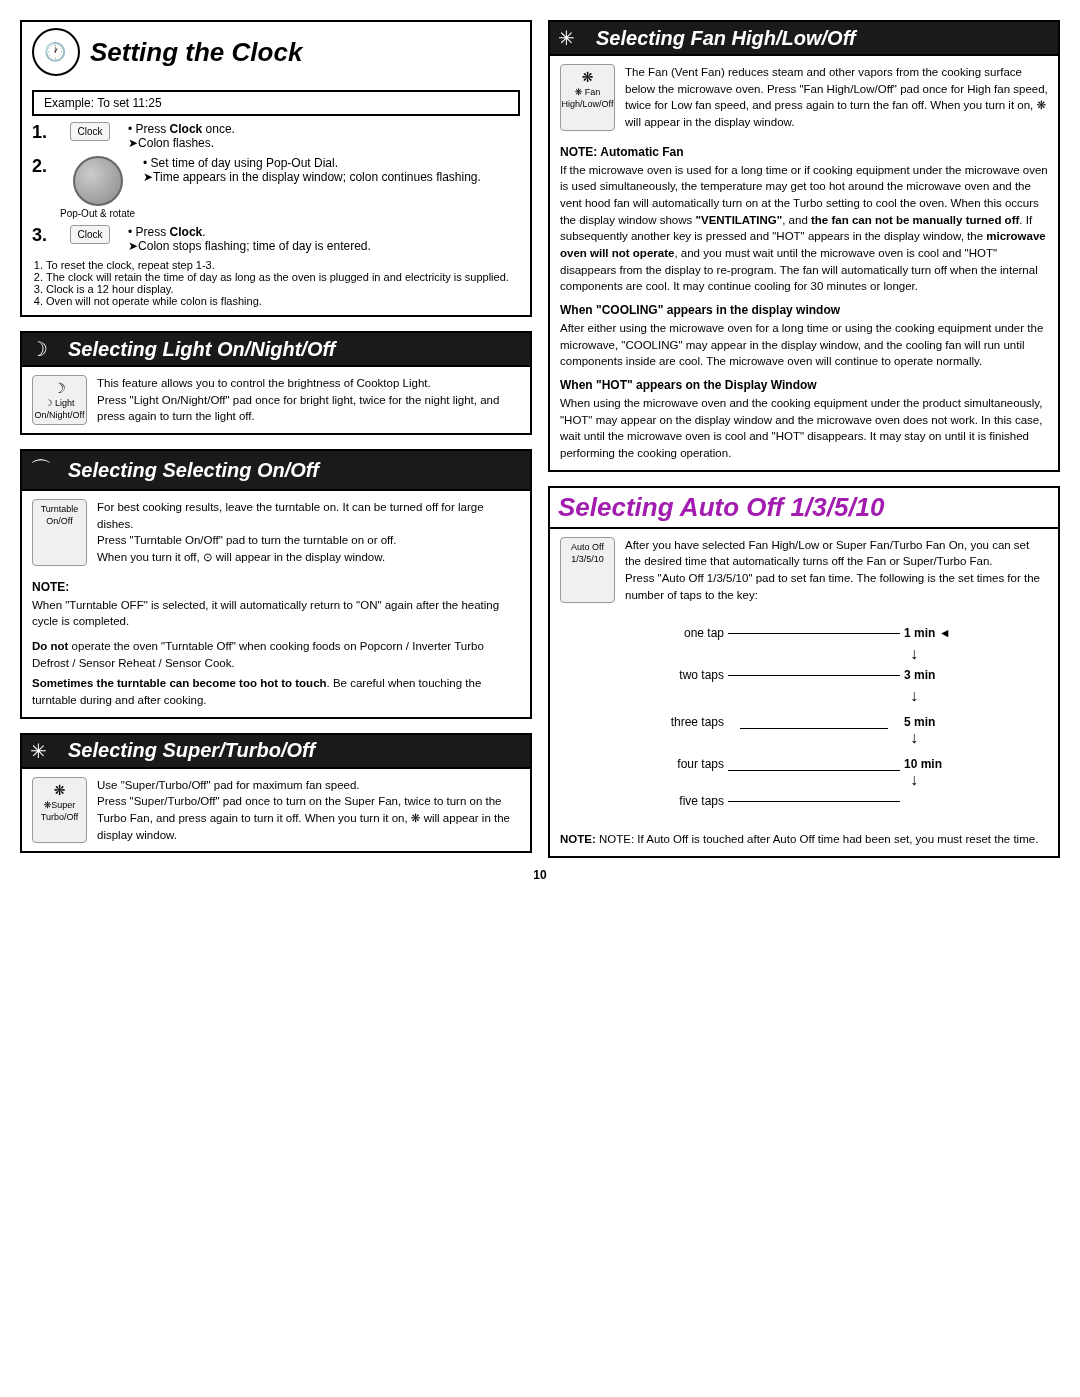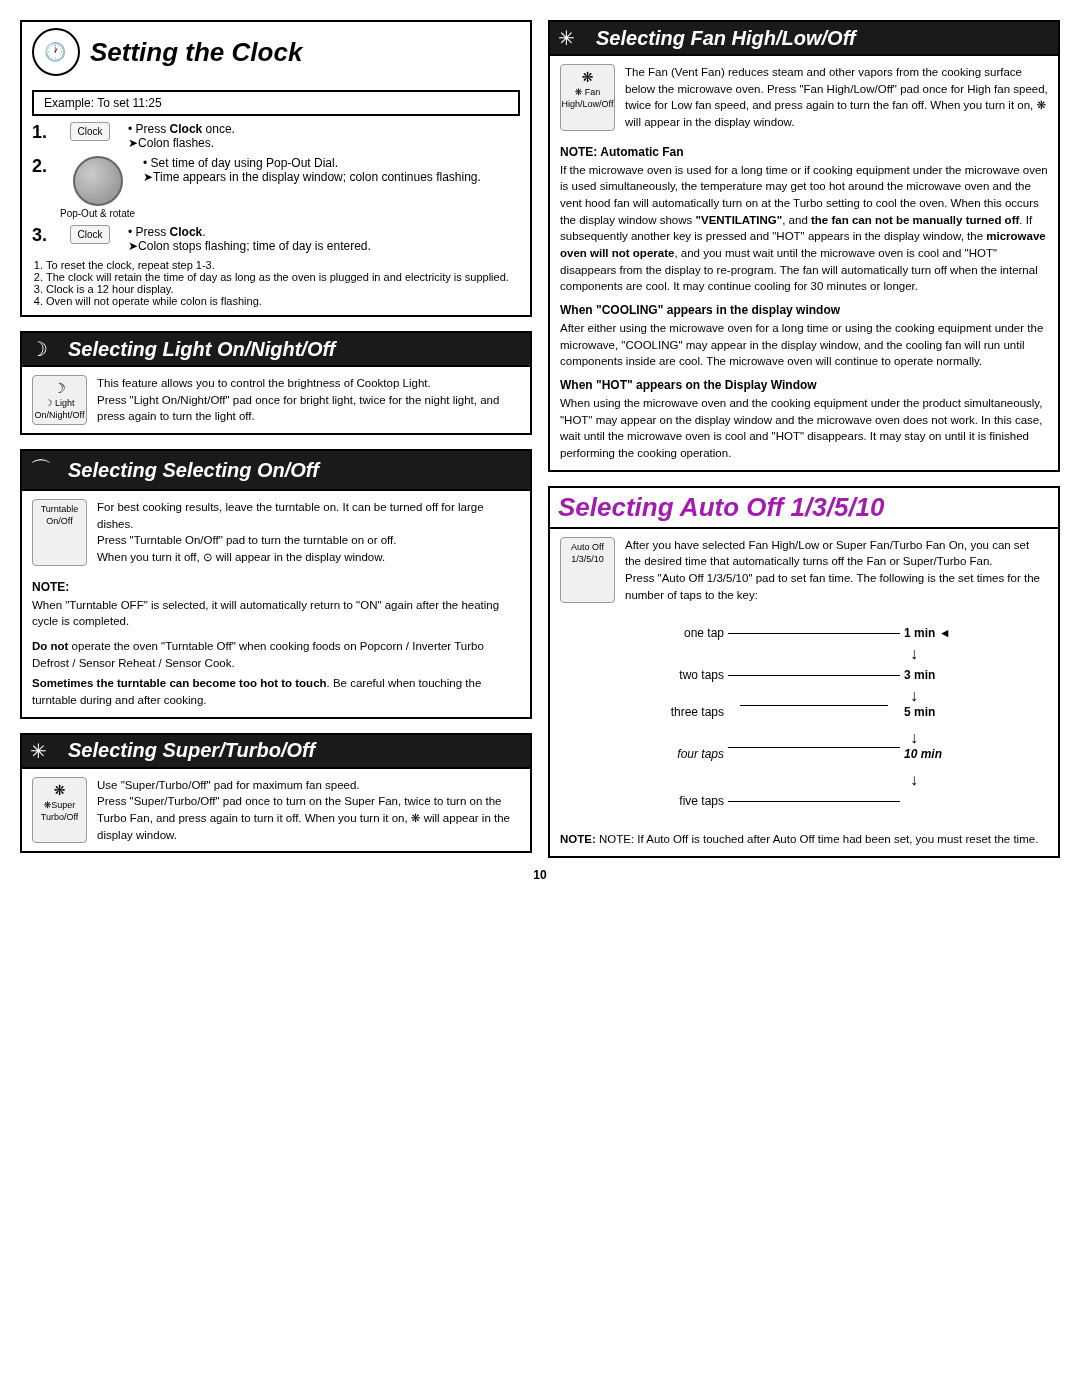--- a/index.html
+++ b/index.html
@@ -380,30 +380,30 @@
 
         <div style="display:flex; align-items:center; width:300px; gap:4px; height:24px;">
           <span style="width:70px; text-align:right; font-size:12px;">two taps</span>
           <span style="flex:1; border-top: 1px solid #000; display:block;"></span>
           <span style="width:50px; font-size:12px; font-weight:bold;">3 min</span>
         </div>
         <div style="width:300px; display:flex; justify-content:flex-end; padding-right:0; margin-left:20px;">
           <span style="font-size:16px; padding-right:46px;">↓</span>
         </div>
 
-        <div style="display:flex; align-items:flex-start; width:300px; gap:16px; height:24px;">
+        <div style="display:flex; align-items:flex-end; width:300px; gap:16px; height:24px;">
           <span style="width:70px; text-align:right; font-size:12px;">three taps</span>
           <span style="flex:1; border-top: 1px solid #000; display:block;"></span>
           <span style="width:50px; font-size:12px; font-weight:bold;">5 min</span>
         </div>
         <div style="width:300px; display:flex; justify-content:flex-end; padding-right:0; margin-left:20px;">
           <span style="font-size:16px; padding-right:46px;">↓</span>
         </div>
 
-        <div style="display:flex; align-items:flex-start; width:300px; gap:4px; height:24px;font-style:italic;">
+        <div style="display:flex; align-items:flex-end; width:300px; gap:4px; height:24px;">
           <span style="width:70px; text-align:right; font-size:12px;">four taps</span>
           <span style="flex:1; border-top: 1px solid #000; display:block;"></span>
           <span style="width:50px; font-size:12px; font-weight:bold;">10 min</span>
         </div>
         <div style="width:300px; display:flex; justify-content:flex-end; padding-right:0; margin-left:20px;">
           <span style="font-size:16px; padding-right:46px;">↓</span>
         </div>
 
         <div style="display:flex; align-items:center; width:300px; gap:4px; height:24px;">
           <span style="width:70px; text-align:right; font-size:12px;">five taps</span>

